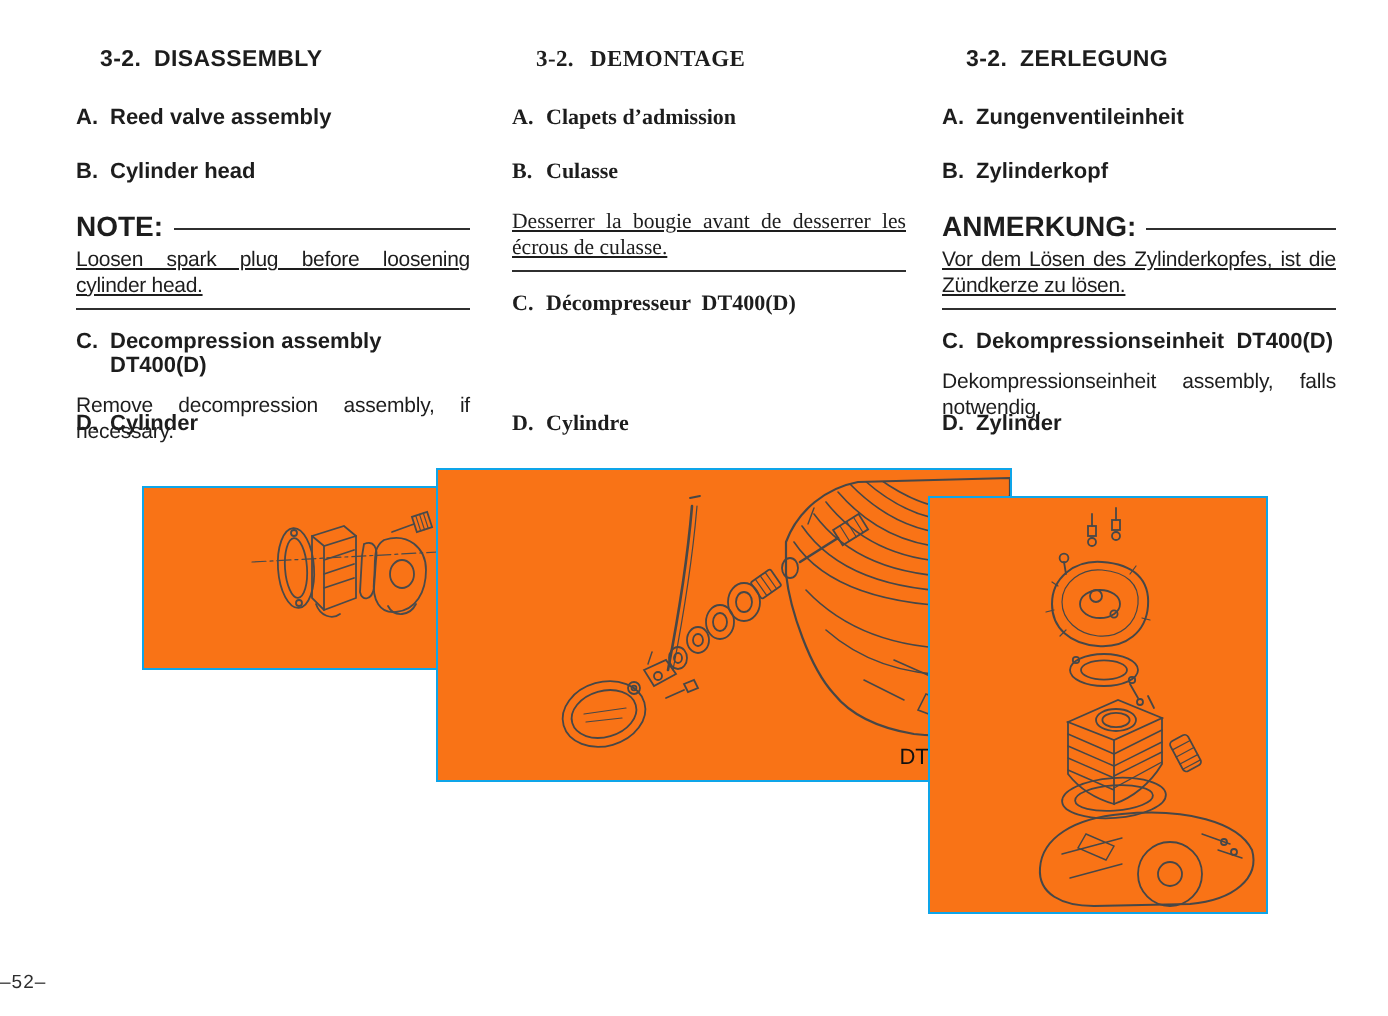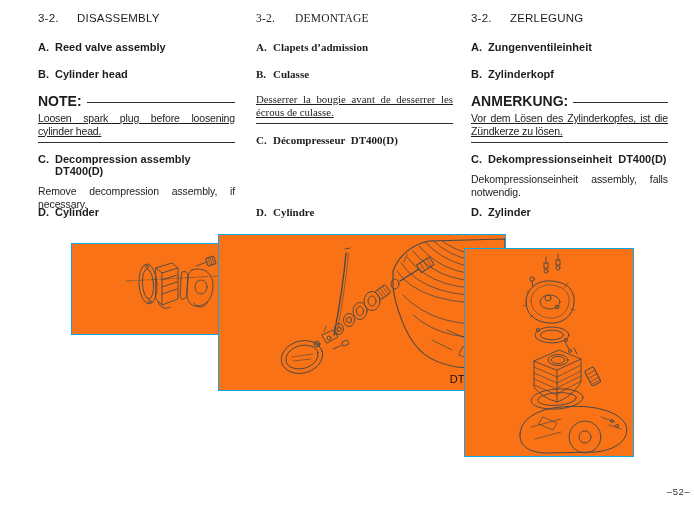--- a/index.html
+++ b/index.html
@@ -6,21 +6,21 @@
   .page{position:relative;width:694px;height:508px;background:#fff;overflow:hidden;
         font-family:"Liberation Sans",sans-serif;color:#1d1d1d;}
 
   
   .col{position:absolute;top:12px;width:197px;height:232px;}
   .col.c1{left:38px;}
   .col.c2{left:256px;}
   .col.c3{left:471px;}
   .col.fr{font-family:"Liberation Serif",serif;}
 
-  .heading{display:flex;margin:0;font-size:11.5px;font-weight:normal;letter-spacing:.2px;gap:12px;}
+  .heading{display:flex;margin:12px;font-size:11.5px;font-weight:bold;letter-spacing:.2px;}
   .heading .num{width:27px;flex:none;}
 
   .item{display:flex;font-size:11px;font-weight:bold;}
   .item .letter{width:17px;flex:none;}
   .item.a{margin-top:17px;}
   .item.b{margin-top:15px;}
   .item.c{margin-top:10px;}
   .item.d{position:absolute;top:194px;left:0;margin:0;}
   .item .txt{white-space:pre-wrap;}
 
@@ -38,21 +38,21 @@
   
   .fig{position:absolute;border:1px solid #0ea5e9;background:#f97316;padding-left:48px;}
   .fig1{left:71px;top:243px;width:107px;height:90px;}
   .fig2{left:218px;top:234px;width:238px;height:155px;}
   .fig3{left:464px;top:248px;width:120px;height:207px;}
   .fig svg{display:block;width:100%;height:100%;}
   .fig-label{position:absolute;right:7px;bottom:5px;font-size:11px;color:#111;
              font-family:"Liberation Sans",sans-serif;}
 
   
-  .pageno{position:absolute;left:0;right:4px;top:486px;text-align:right;
+  .pageno{position:absolute;left:0;right:16px;top:486px;text-align:left;
           font-size:9.5px;color:#2e2e2e;letter-spacing:.5px;}
 </style>
 </head>
 <body>
 
 <div class="page">
 
   <section class="col c1">
     <h1 class="heading">
         <span class="num">3-2.</span>

